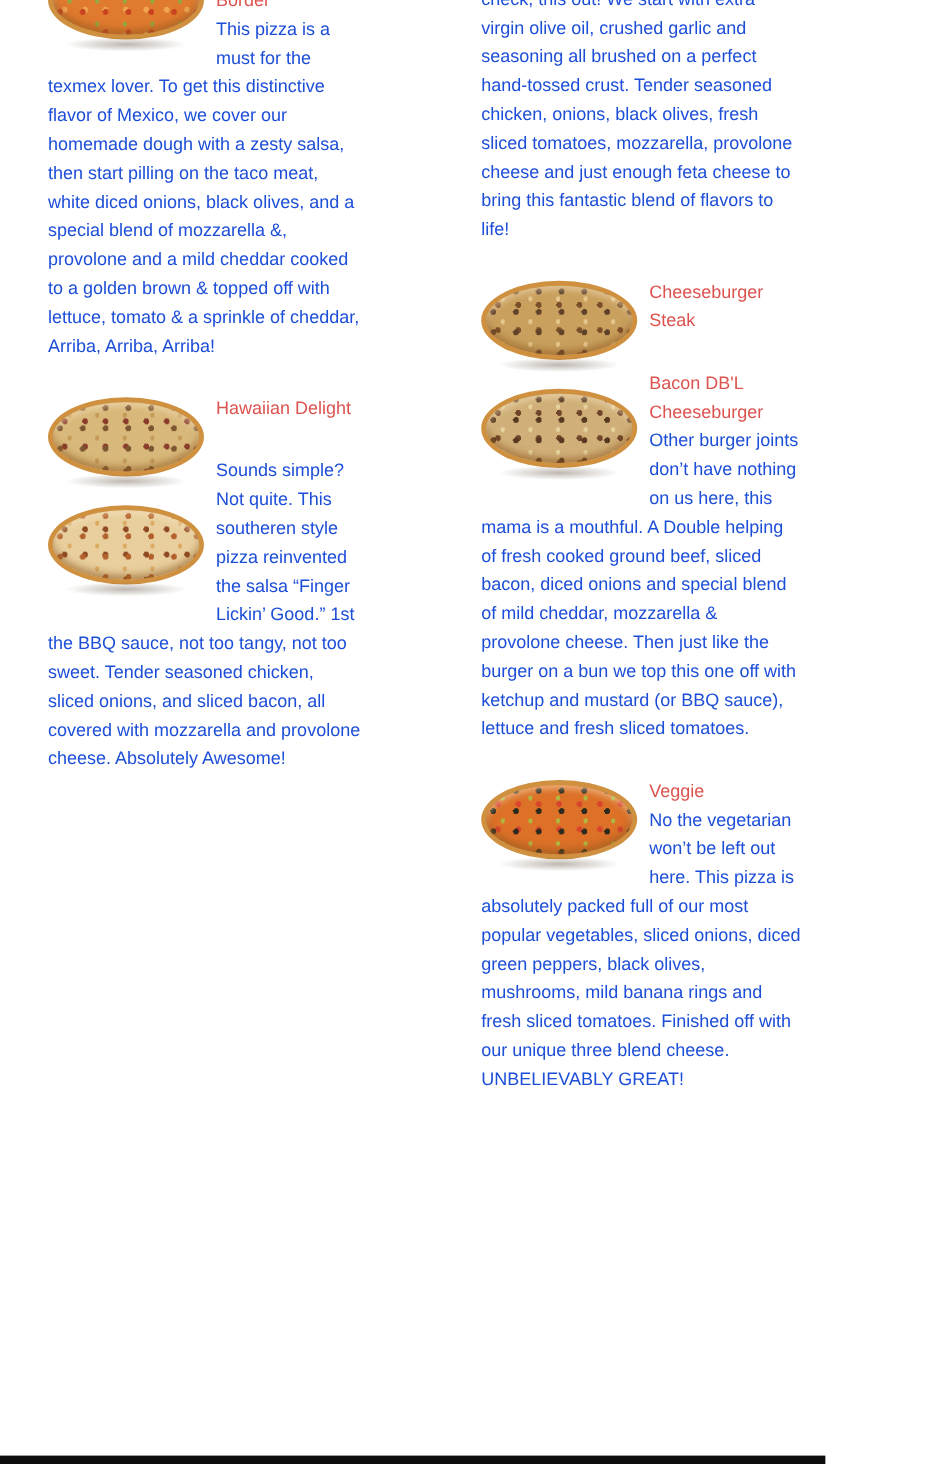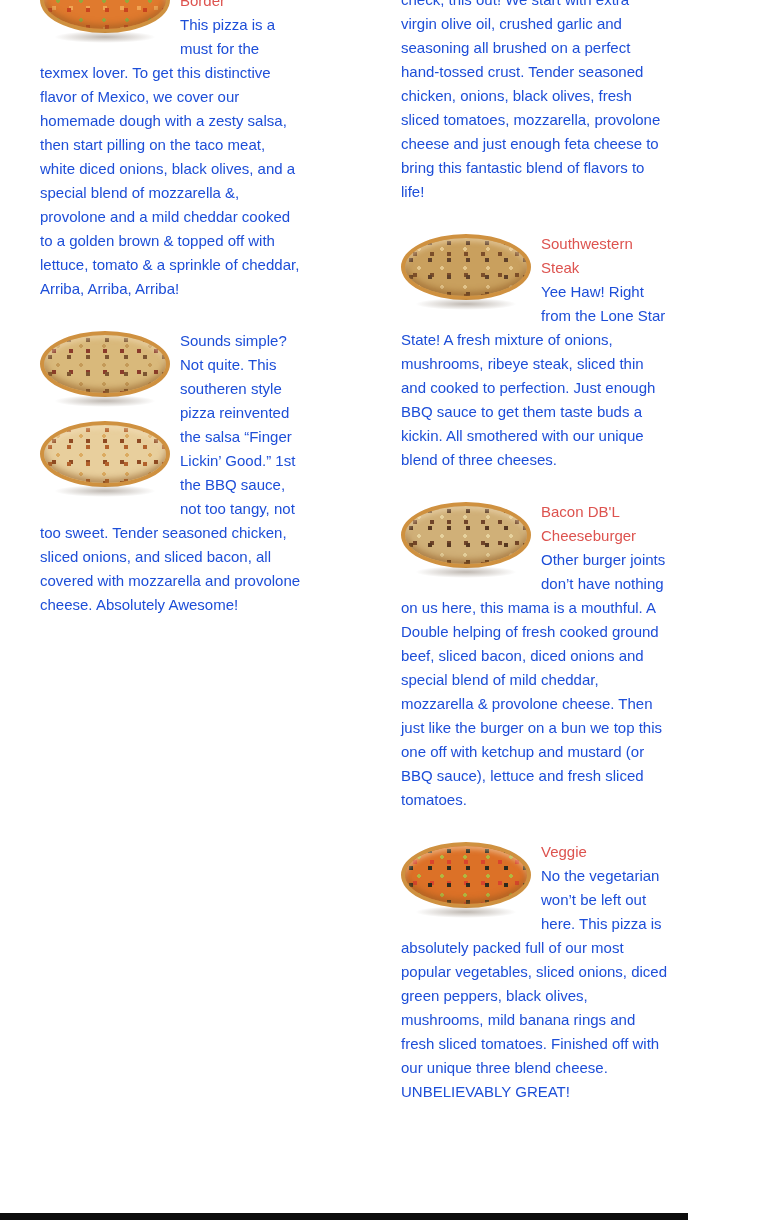--- a/index.html
+++ b/index.html
@@ -96,20 +96,21 @@
       </div>
       <a href="#" class="item-title">Border</a>
       <div class="item-desc">This pizza is a must for the texmex lover. To get this distinctive flavor of Mexico, we cover our homemade dough with a zesty salsa, then start pilling on the taco meat, white diced onions, black olives, and a special blend of mozzarella &amp;, provolone and a mild cheddar cooked to a golden brown &amp; topped off with lettuce, tomato &amp; a sprinkle of cheddar, Arriba, Arriba, Arriba!</div>
     </article>
 
     <article class="menu-item">
       <div class="pizza pizza--hawaiian">
         <div class="pie"></div>
         <div class="pshadow"></div>
       </div>
+      <a href="#" class="item-title">Hawaiian Delight</a>
     </article>
 
     <article class="menu-item">
       <div class="pizza pizza--bbq">
         <div class="pie"></div>
         <div class="pshadow"></div>
       </div>
       <div class="item-desc">Sounds simple? Not quite. This southeren style pizza reinvented the salsa “Finger Lickin’ Good.” 1st the BBQ sauce, not too tangy, not too sweet. Tender seasoned chicken, sliced onions, and sliced bacon, all covered with mozzarella and provolone cheese. Absolutely Awesome!</div>
     </article>
 
@@ -119,22 +120,21 @@
 
     <article class="menu-item">
       <div class="item-desc">check, this out! We start with extra virgin olive oil, crushed garlic and seasoning all brushed on a perfect hand-tossed crust. Tender seasoned chicken, onions, black olives, fresh sliced tomatoes, mozzarella, provolone cheese and just enough feta cheese to bring this fantastic blend of flavors to life!</div>
     </article>
 
     <article class="menu-item">
       <div class="pizza pizza--steak">
         <div class="pie"></div>
         <div class="pshadow"></div>
       </div>
-      <a href="#" class="item-title">Southwestern Steak</a>
-      <div class="item-desc">Yee Haw! Right from the Lone Star State! A fresh mixture of onions, mushrooms, ribeye steak, sliced thin and cooked to perfection. Just enough BBQ sauce to get them taste buds a kickin. All smothered with our unique blend of three cheeses.</div>
+      <a href="#" class="item-title">Cheeseburger Steak</a>
     </article>
 
     <article class="menu-item">
       <div class="pizza pizza--bacon">
         <div class="pie"></div>
         <div class="pshadow"></div>
       </div>
       <a href="#" class="item-title">Bacon DB'L Cheeseburger</a>
       <div class="item-desc">Other burger joints don’t have nothing on us here, this mama is a mouthful. A Double helping of fresh cooked ground beef, sliced bacon, diced onions and special blend of mild cheddar, mozzarella &amp; provolone cheese. Then just like the burger on a bun we top this one off with ketchup and mustard (or BBQ sauce), lettuce and fresh sliced tomatoes.</div>
     </article>

